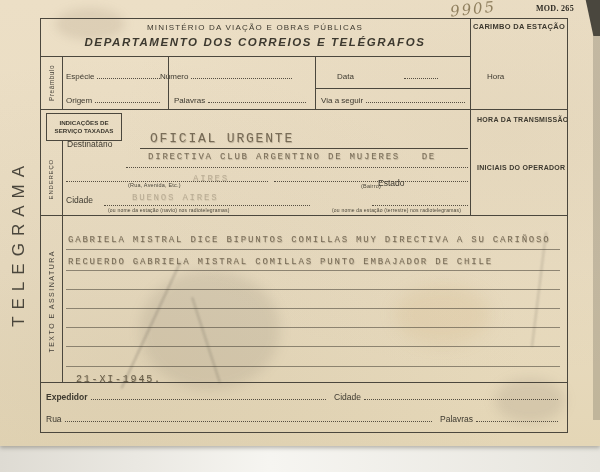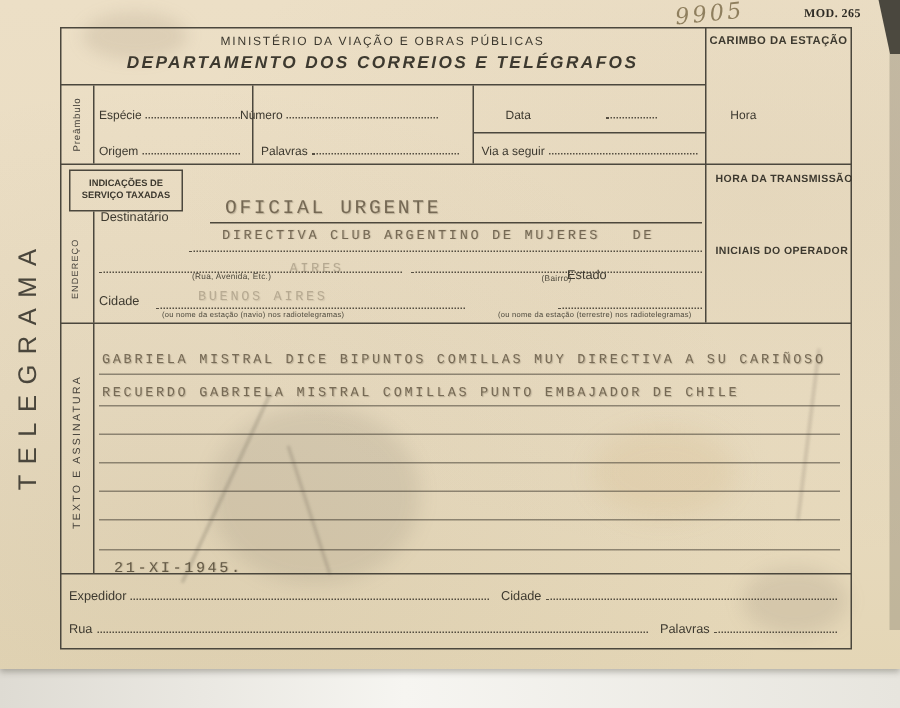--- a/index.html
+++ b/index.html
@@ -154,21 +154,21 @@
 <div class="line-h-thin" style="left:66px;top:289px;width:494px;"></div>
 <div class="line-h-thin" style="left:66px;top:308px;width:494px;"></div>
 <div class="line-h-thin" style="left:66px;top:327px;width:494px;"></div>
 <div class="line-h-thin" style="left:66px;top:346px;width:494px;"></div>
 <div class="line-h-thin" style="left:66px;top:366px;width:494px;"></div>
 <div class="typed" style="left:68px;top:235px;">GABRIELA MISTRAL DICE BIPUNTOS COMILLAS MUY DIRECTIVA A SU CARIÑOSO</div>
 <div class="typed" style="left:68px;top:257px;">RECUERDO GABRIELA MISTRAL COMILLAS PUNTO EMBAJADOR DE CHILE</div>
 <div class="line-h" style="left:40px;top:382px;width:528px;"></div>
 <div class="typed" style="left:76px;top:374px;font-size:10px;color:rgba(90,80,60,0.9);">21-XI-1945.</div>
 
-<div class="field" style="left:46px;top:392px;width:282px;">
+<div class="field" style="left:46px;top:392px;width:282px;font-weight:bold;">
   <span class="flabel2">Expedidor</span>
     <span class="lead"></span>
 </div>
 <div class="field" style="left:334px;top:392px;width:226px;">
   <span class="flabel2">Cidade</span>
     <span class="lead"></span>
 </div>
 <div class="field" style="left:46px;top:414px;width:388px;">
   <span class="flabel2">Rua</span>
     <span class="lead"></span>

